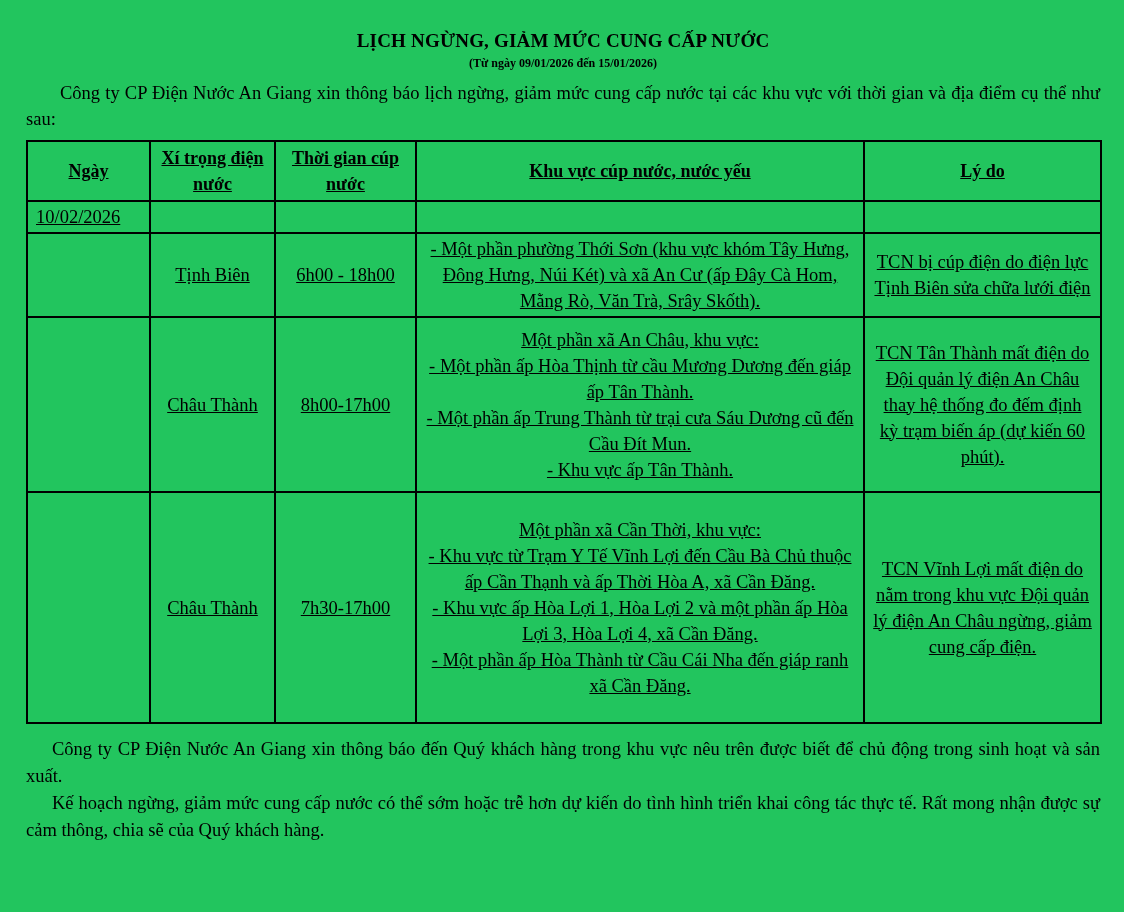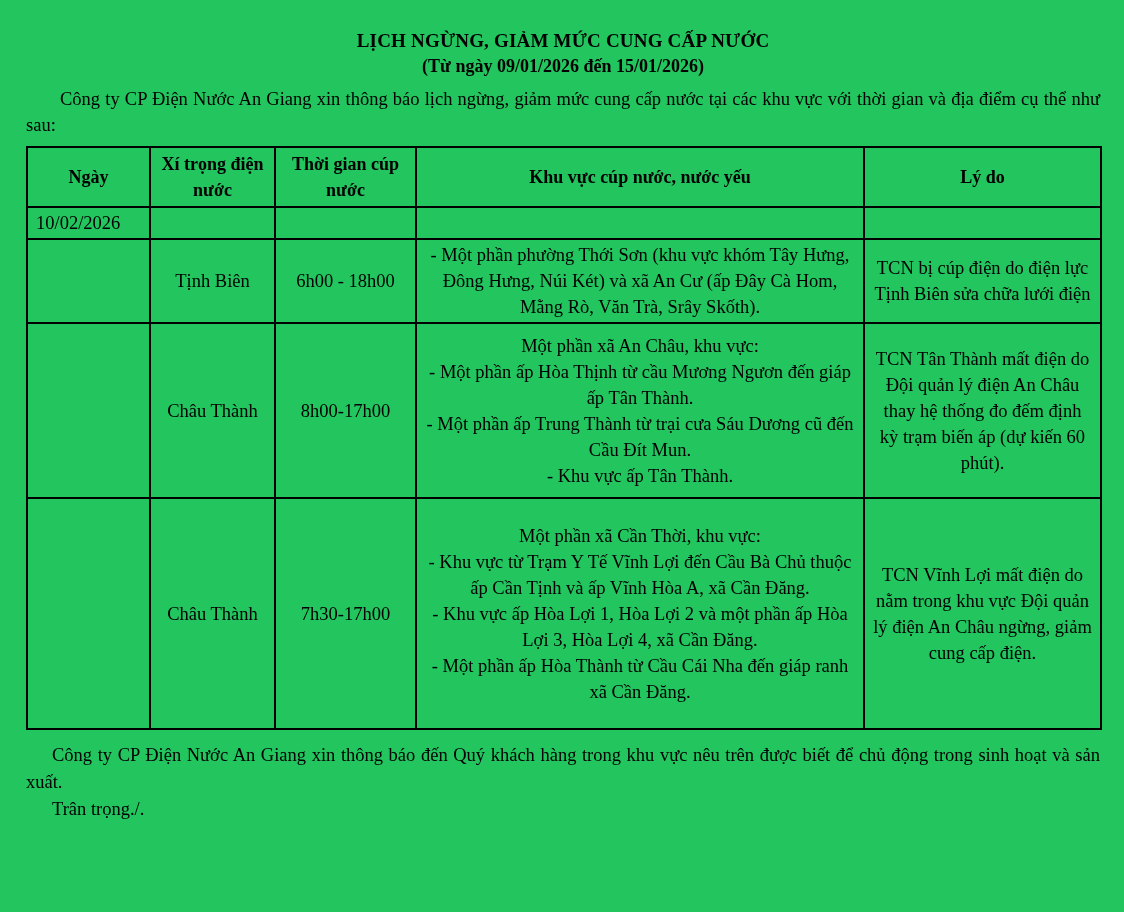--- a/index.html
+++ b/index.html
@@ -3,25 +3,26 @@
 <meta charset="utf-8">
 <style>
   html,body{margin:0;padding:0;background:#ffffff;}
   .page{
     width:1124px;height:912px;box-sizing:border-box;
     padding:28px 24px 0 26px;background:#22c55e;color:#000000;
     font-family:"Liberation Serif","DejaVu Serif",serif;
     font-size:18.5px;overflow:hidden;
   }
   .doc-title{font-size:19px;font-weight:bold;text-align:center;margin:2px 0 4px 0;letter-spacing:.2px;}
-  .doc-subtitle{font-size:18px;font-weight:bold;text-align:center;margin:0 0 9px 0;}
+  .doc-subtitle{font-size:12px;font-weight:bold;text-align:center;margin:0 0 9px 0;}
   .intro{margin:0 0 8px 0;text-align:justify;text-indent:34px;line-height:26px;}
   table.schedule{
     width:1074px;border-collapse:collapse;table-layout:fixed;
     font-size:18.5px;
+    text-decoration:underline;
   }
   .schedule th,.schedule td{
     border:2px solid #000;padding:2px 8px;line-height:26px;
     vertical-align:middle;overflow:hidden;
   }
   .schedule th{font-weight:bold;text-align:center;font-size:18px;}
   .r-head{height:60px;}
   .r-date{height:29px;margin-top:48px;}
   .r-e1{height:76px;}
   .r-e2{height:175px;}
@@ -78,41 +79,41 @@
         </td>
         <td class="c-reason">TCN bị cúp điện do điện lực Tịnh Biên sửa chữa lưới điện</td>
       </tr>
 
       <tr class="r-e2">
         <td></td>
         <td class="c-branch">Châu Thành</td>
         <td class="c-time">8h00-17h00</td>
         <td class="c-area">
           <div>Một phần xã An Châu, khu vực:</div>
-          <div>- Một phần ấp Hòa Thịnh từ cầu Mương Ngươn đến giáp ấp Tân Thành.</div>
+          <div>- Một phần ấp Hòa Thịnh từ cầu Mương Dương đến giáp ấp Tân Thành.</div>
           <div>- Một phần ấp Trung Thành từ trại cưa Sáu Dương cũ đến Cầu Đít Mun.</div>
           <div>- Khu vực ấp Tân Thành.</div>
         </td>
         <td class="c-reason">TCN Tân Thành mất điện do Đội quản lý điện An Châu thay hệ thống đo đếm định kỳ trạm biến áp (dự kiến 60 phút).</td>
       </tr>
 
 
       <tr class="r-e3">
         <td></td>
         <td class="c-branch">Châu Thành</td>
         <td class="c-time">7h30-17h00</td>
         <td class="c-area">
           <div>Một phần xã Cần Thời, khu vực:</div>
-          <div>- Khu vực từ Trạm Y Tế Vĩnh Lợi đến Cầu Bà Chủ thuộc ấp Cần Tịnh và ấp Vĩnh Hòa A, xã Cần Đăng.</div>
+          <div>- Khu vực từ Trạm Y Tế Vĩnh Lợi đến Cầu Bà Chủ thuộc ấp Cần Thạnh và ấp Thời Hòa A, xã Cần Đăng.</div>
           <div>- Khu vực ấp Hòa Lợi 1, Hòa Lợi 2 và một phần ấp Hòa Lợi 3, Hòa Lợi 4, xã Cần Đăng.</div>
           <div>- Một phần ấp Hòa Thành từ Cầu Cái Nha đến giáp ranh xã Cần Đăng.</div>
         </td>
         <td class="c-reason">TCN Vĩnh Lợi mất điện do nằm trong khu vực Đội quản lý điện An Châu ngừng, giảm cung cấp điện.</td>
       </tr>
     </tbody>
   </table>
 
   <div class="footer">
     <p>Công ty CP Điện Nước An Giang xin thông báo đến Quý khách hàng trong khu vực nêu trên được biết để chủ động trong sinh hoạt và sản xuất.</p>
-    <p class="closing">Trân trọng./.</p>
+    <p>Kế hoạch ngừng, giảm mức cung cấp nước có thể sớm hoặc trễ hơn dự kiến do tình hình triển khai công tác thực tế. Rất mong nhận được sự cảm thông, chia sẽ của Quý khách hàng.</p>
   </div>
 
 </div>
 
 </body></html>

